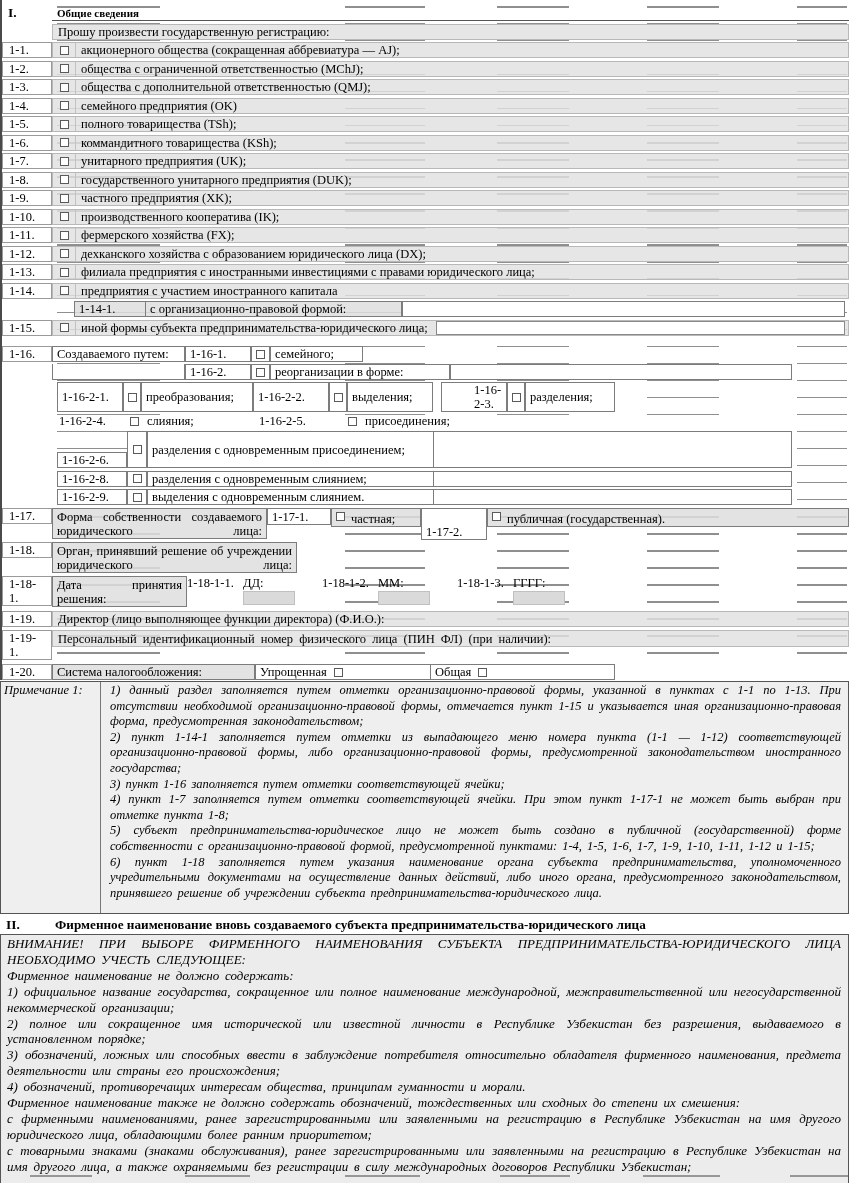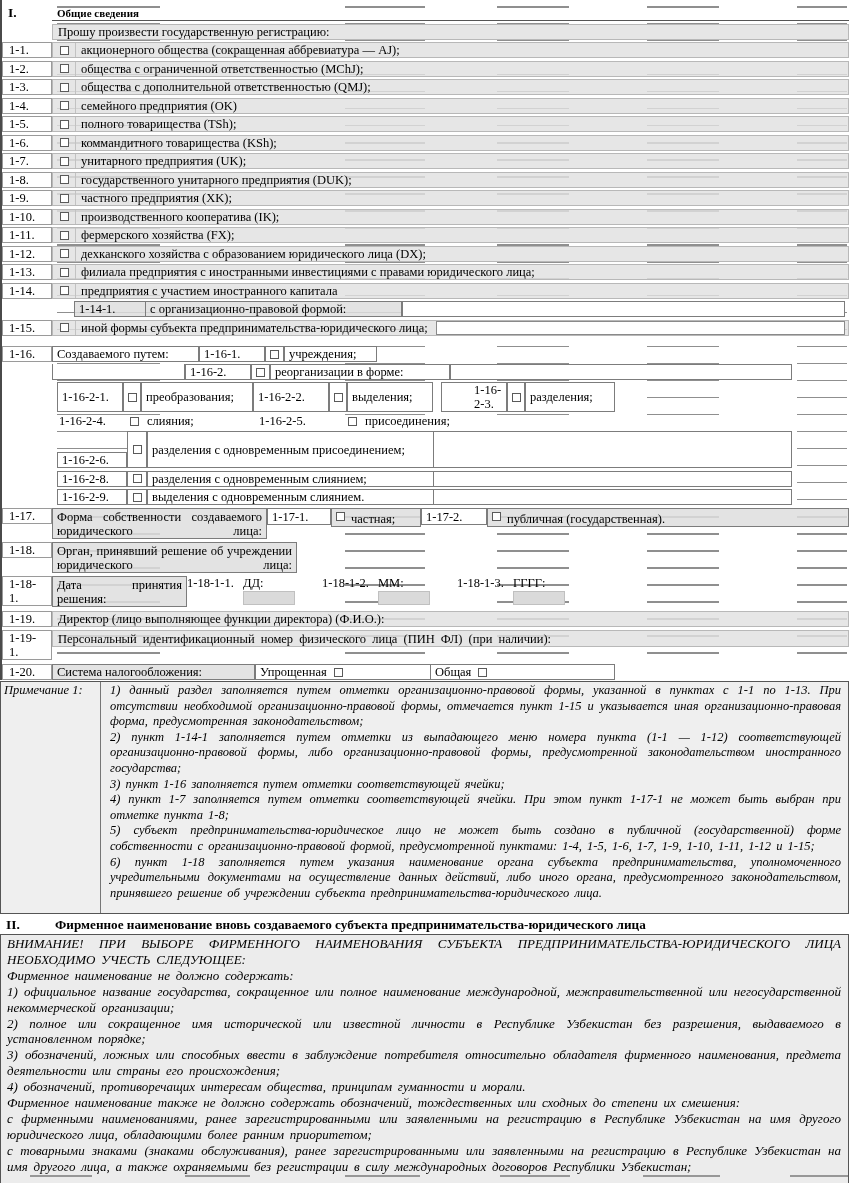--- a/index.html
+++ b/index.html
@@ -225,26 +225,26 @@
             </span>
           <span class="lbl">иной формы субъекта предпринимательства-юридического лица;</span>
           <span class="fill-input"></span>
         </div>
       </div>
 
       <div class="spacer-row"></div>
 
       <div class="row" style="min-height:16px;margin-bottom:2px;">
         <div class="num">1-16.</div>
-        <div class="box" style="width:147px;">Создаваемого путем:</div>
+        <div class="box" style="width:133px;">Создаваемого путем:</div>
         <div class="box" style="width:66px;">1-16-1.</div>
         <div class="box" style="width:19px;justify-content:center;padding:0;">
             <span class="cb"></span>
           </div>
-        <div class="box" style="width:93px;">учреждения;</div>
+        <div class="box" style="width:93px;">семейного;</div>
       </div>
       <div class="row" style="min-height:16px;margin-bottom:2px;">
         <div class="num plain"></div>
         <div class="box" style="width:133px;border-top:none;"></div>
         <div class="box" style="width:66px;">1-16-2.</div>
         <div class="box" style="width:19px;justify-content:center;padding:0;">
             <span class="cb"></span>
           </div>
         <div class="box" style="width:180px;">реорганизации в форме:</div>
         <div class="box" style="width:342px;"></div>
@@ -309,21 +309,21 @@
       </div>
 
       <div class="row top2" style="min-height:32px;">
         <div class="num">1-17.</div>
         <div class="box gbox jst" style="width:215px;align-items:flex-start;padding-top:1px;display:block;">Форма собственности создаваемого юридического лица:</div>
         <div class="box" style="width:64px;align-items:flex-start;padding-top:1px;">1-17-1.</div>
         <div class="box gbox" style="width:90px;align-items:flex-start;padding-top:3px;gap:6px;">
             <span class="cb"></span>
             <span>частная;</span>
           </div>
-        <div class="box" style="width:66px;align-items:flex-start;padding-top:1px;">1-17-2.</div>
+        <div class="box" style="width:66px;align-items:flex-start;padding-top:16px;">1-17-2.</div>
         <div class="box gbox" style="flex:1;align-items:flex-start;padding-top:3px;gap:6px;">
             <span class="cb"></span>
             <span>публичная (государственная).</span>
           </div>
       </div>
 
       <div class="row top2" style="min-height:31px;">
         <div class="num">1-18.</div>
         <div class="box gbox jst" style="width:245px;display:block;padding-top:1px;">Орган, принявший решение об учреждении юридического лица:</div>
         <div style="flex:1;"></div>

